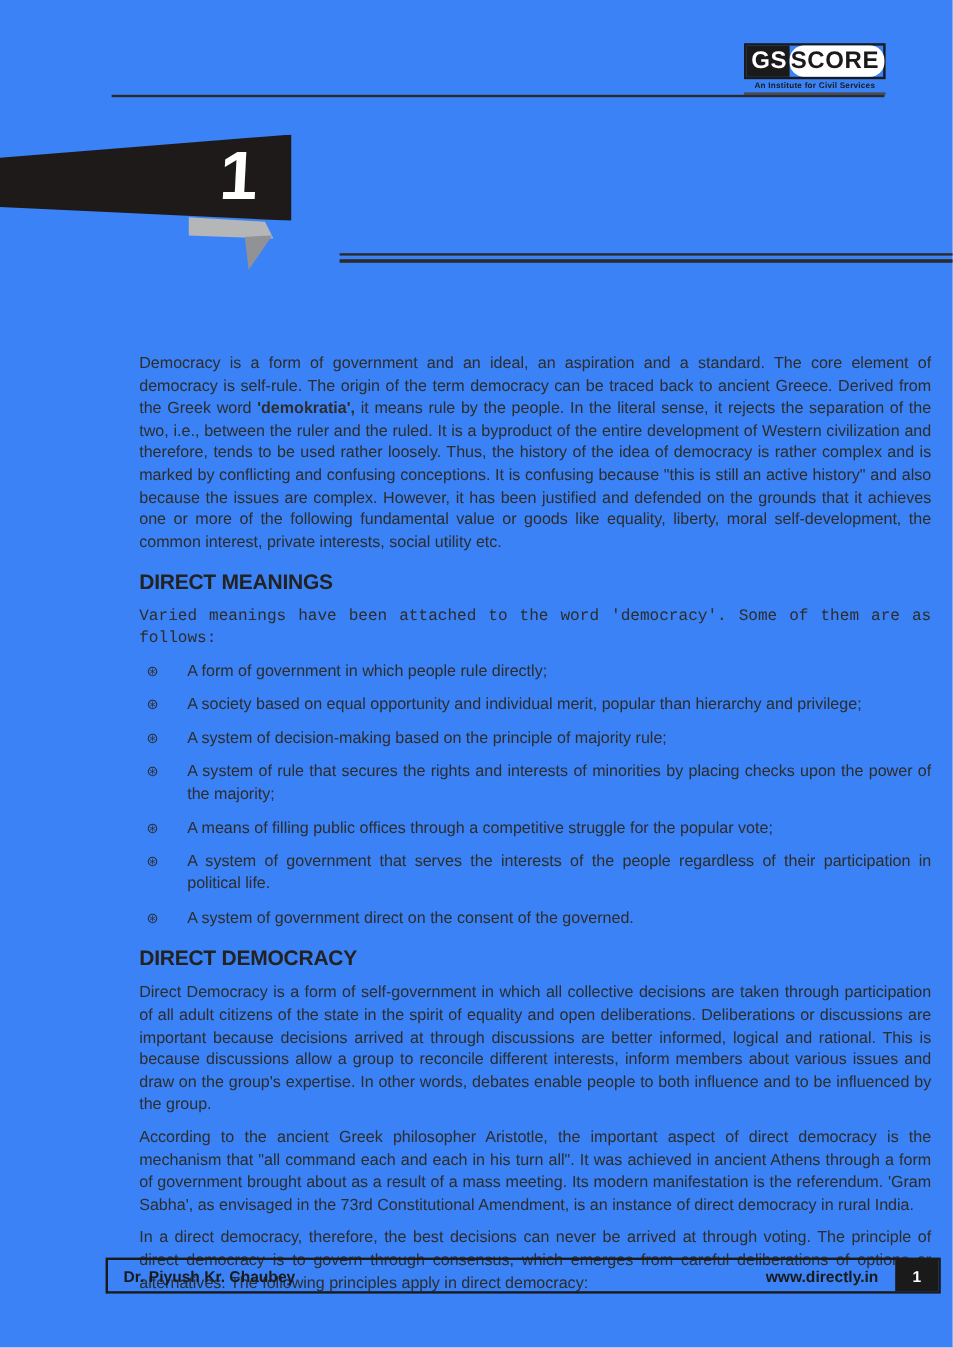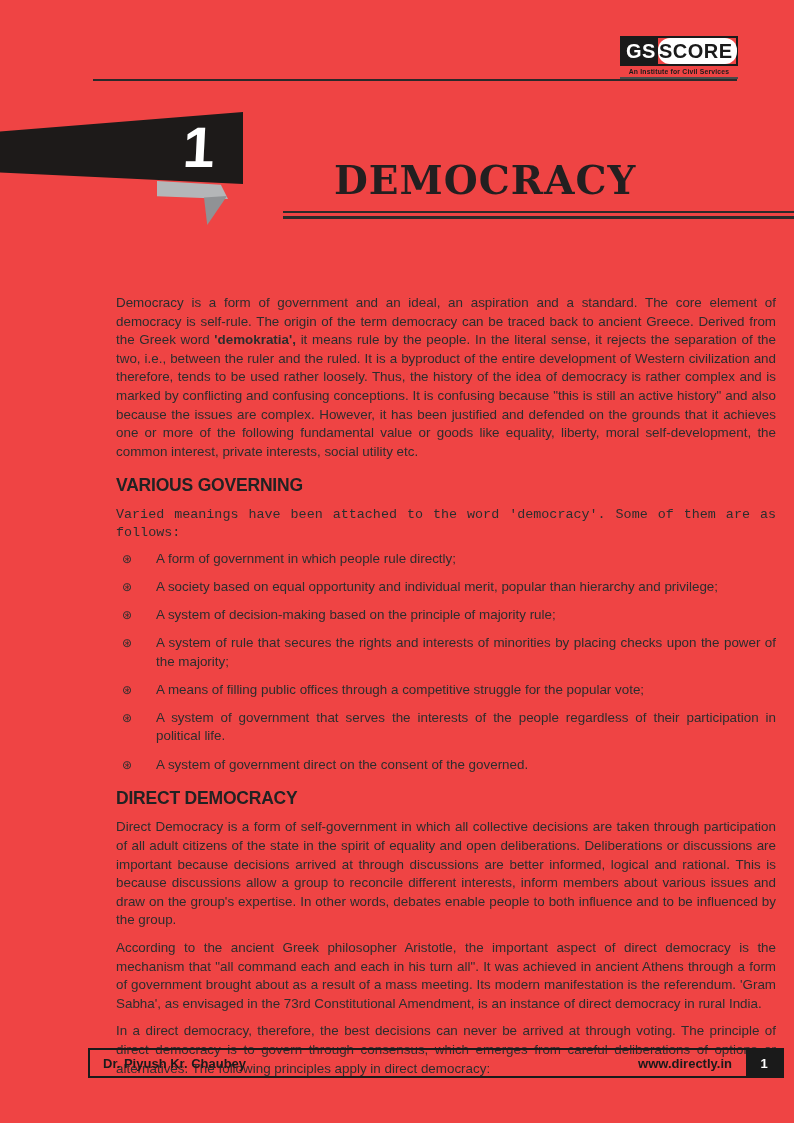--- a/index.html
+++ b/index.html
@@ -1,17 +1,17 @@
 <!DOCTYPE html>
 <html><head>
 <meta charset="utf-8">
 <style>
   html,body { margin:0; padding:0; background:#ffffff; }
   .page {
-    position:relative; width:794px; height:1123px; background:#ef4444;
+    position:relative; width:794px; height:1123px; background:#3b82f6;
     font-family:"Liberation Sans", sans-serif; color:#2d2d2d; overflow:hidden;
   }
 
   
   .logo { position:absolute; top:36px; right:56px; width:118px; }
   .logo-box {
     display:flex; border:2px solid #1a1a1a; font-weight:bold; font-size:20px;
     line-height:1; letter-spacing:0.5px; align-items:stretch;
   }
   .logo-gs { background:#1a1a1a; color:#ffffff; padding:3px 2px 3px 4px; }
@@ -97,28 +97,27 @@
     <div class="logo-tagline">An Institute for Civil Services</div>
   </div>
 
   <div class="header-rule"></div>
 
   <div class="ribbon-main"></div>
   <div class="ribbon-number">1</div>
   <div class="fold-light"></div>
   <div class="fold-dark"></div>
 
-  <div class="chapter-title">DEMOCRACY</div>
   <div class="title-rule"></div>
 
   <div class="content">
 
     <p><span>Democracy is a form of government and an ideal, an aspiration and a standard. The core element of democracy is self-rule. The origin of the term democracy can be traced back to ancient Greece. Derived from the Greek word </span><strong>'demokratia',</strong><span> it means rule by the people. In the literal sense, it rejects the separation of the two, i.e., between the ruler and the ruled. It is a byproduct of the entire development of Western civilization and therefore, tends to be used rather loosely. Thus, the history of the idea of democracy is rather complex and is marked by conflicting and confusing conceptions. It is confusing because "this is still an active history" and also because the issues are complex. However, it has been justified and defended on the grounds that it achieves one or more of the following fundamental value or goods like equality, liberty, moral self-development, the common interest, private interests, social utility etc.</span></p>
 
-    <h2>VARIOUS GOVERNING</h2>
+    <h2>DIRECT MEANINGS</h2>
     <p class="lead">Varied meanings have been attached to the word 'democracy'. Some of them are as follows:</p>
 
     <ul class="bullets">
       <li><span class="marker">⊛</span><span>A form of government in which people rule directly;</span></li>
       <li><span class="marker">⊛</span><span>A society based on equal opportunity and individual merit, popular than hierarchy and privilege;</span></li>
       <li><span class="marker">⊛</span><span>A system of decision-making based on the principle of majority rule;</span></li>
       <li><span class="marker">⊛</span><span>A system of rule that secures the rights and interests of minorities by placing checks upon the power of the majority;</span></li>
       <li><span class="marker">⊛</span><span>A means of filling public offices through a competitive struggle for the popular vote;</span></li>
       <li><span class="marker">⊛</span><span>A system of government that serves the interests of the people regardless of their participation in political life.</span></li>
       <li><span class="marker">⊛</span><span>A system of government direct on the consent of the governed.</span></li>

